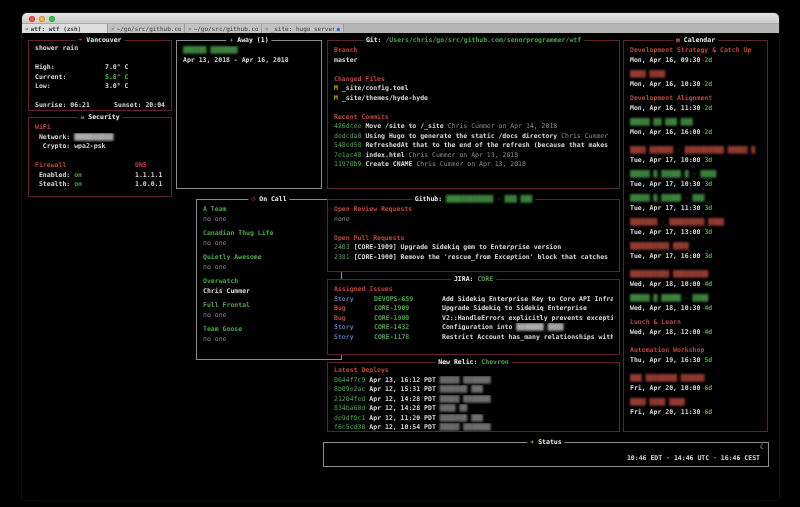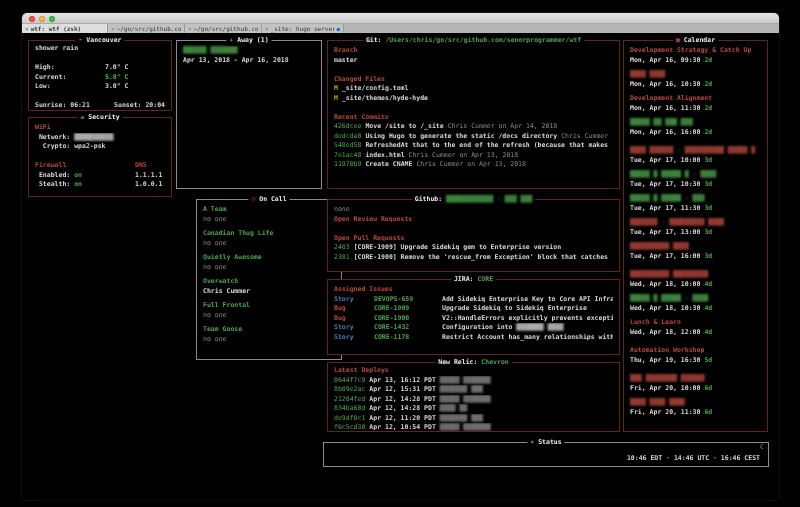--- a/index.html
+++ b/index.html
@@ -202,22 +202,22 @@
         <div class="ln"><span class="green h">dedcda0</span><span class="b h">Using Hugo to generate the static /docs directory</span><span class="gray">Chris Cummer</span></div>
         <div class="ln"><span class="green h">548ed58</span><span class="b h">RefreshedAt that to the end of the refresh (because that makes</span><span class="gray"></span></div>
         <div class="ln"><span class="green h">7e1ac48</span><span class="b h">index.html</span><span class="gray">Chris Cummer on Apr 13, 2018</span></div>
         <div class="ln"><span class="green h">11970b9</span><span class="b h">Create CNAME</span><span class="gray">Chris Cummer on Apr 13, 2018</span></div>
       </div>
     </div>
 
     <div class="widget" id="w-github">
       <div class="wtitle"><span>Github:</span> <span class="green redact">████████████ - ███ ███</span></div>
       <div class="wbody">
+        <div class="ln red b">Open Review Requests</div>
         <div class="ln gray">none</div>
-        <div class="ln red b">Open Review Requests</div>
         <div class="blank"></div>
         <div class="ln red b">Open Pull Requests</div>
         <div class="ln"><span class="green h">2403</span><span class="b">[CORE-1909] Upgrade Sidekiq gem to Enterprise version</span></div>
         <div class="ln"><span class="green h">2381</span><span class="b">[CORE-1900] Remove the 'rescue_from Exception' block that catches</span></div>
       </div>
     </div>
 
     <div class="widget" id="w-jira">
       <div class="wtitle"><span>JIRA:</span> <span class="green">CORE</span></div>
       <div class="wbody">

